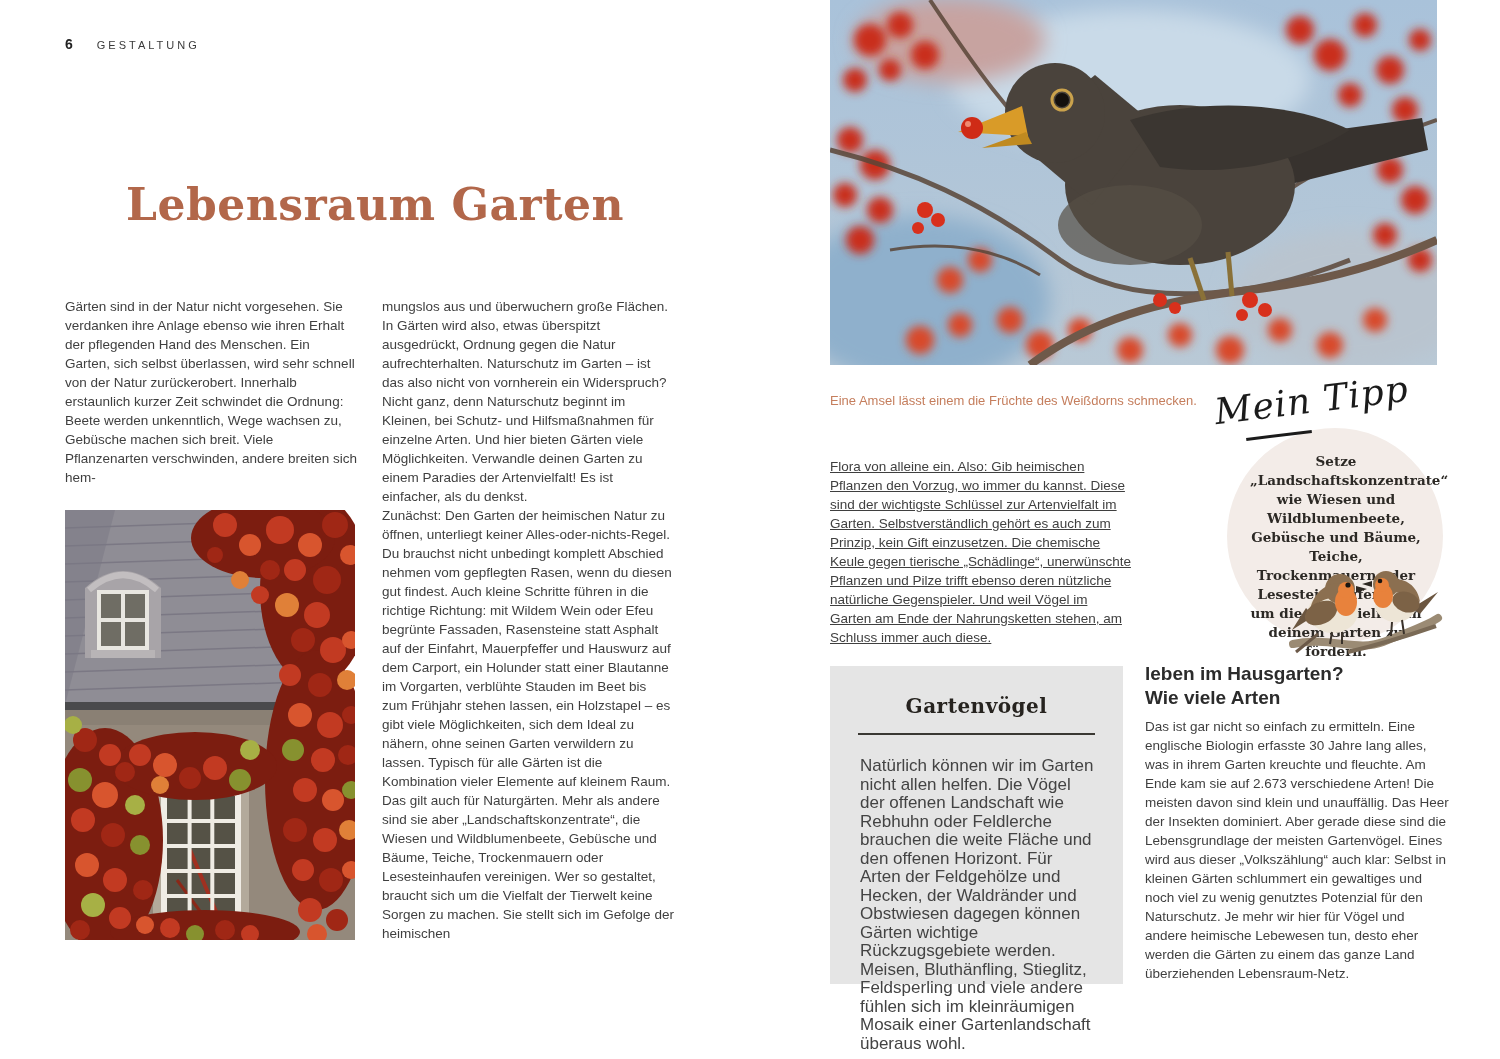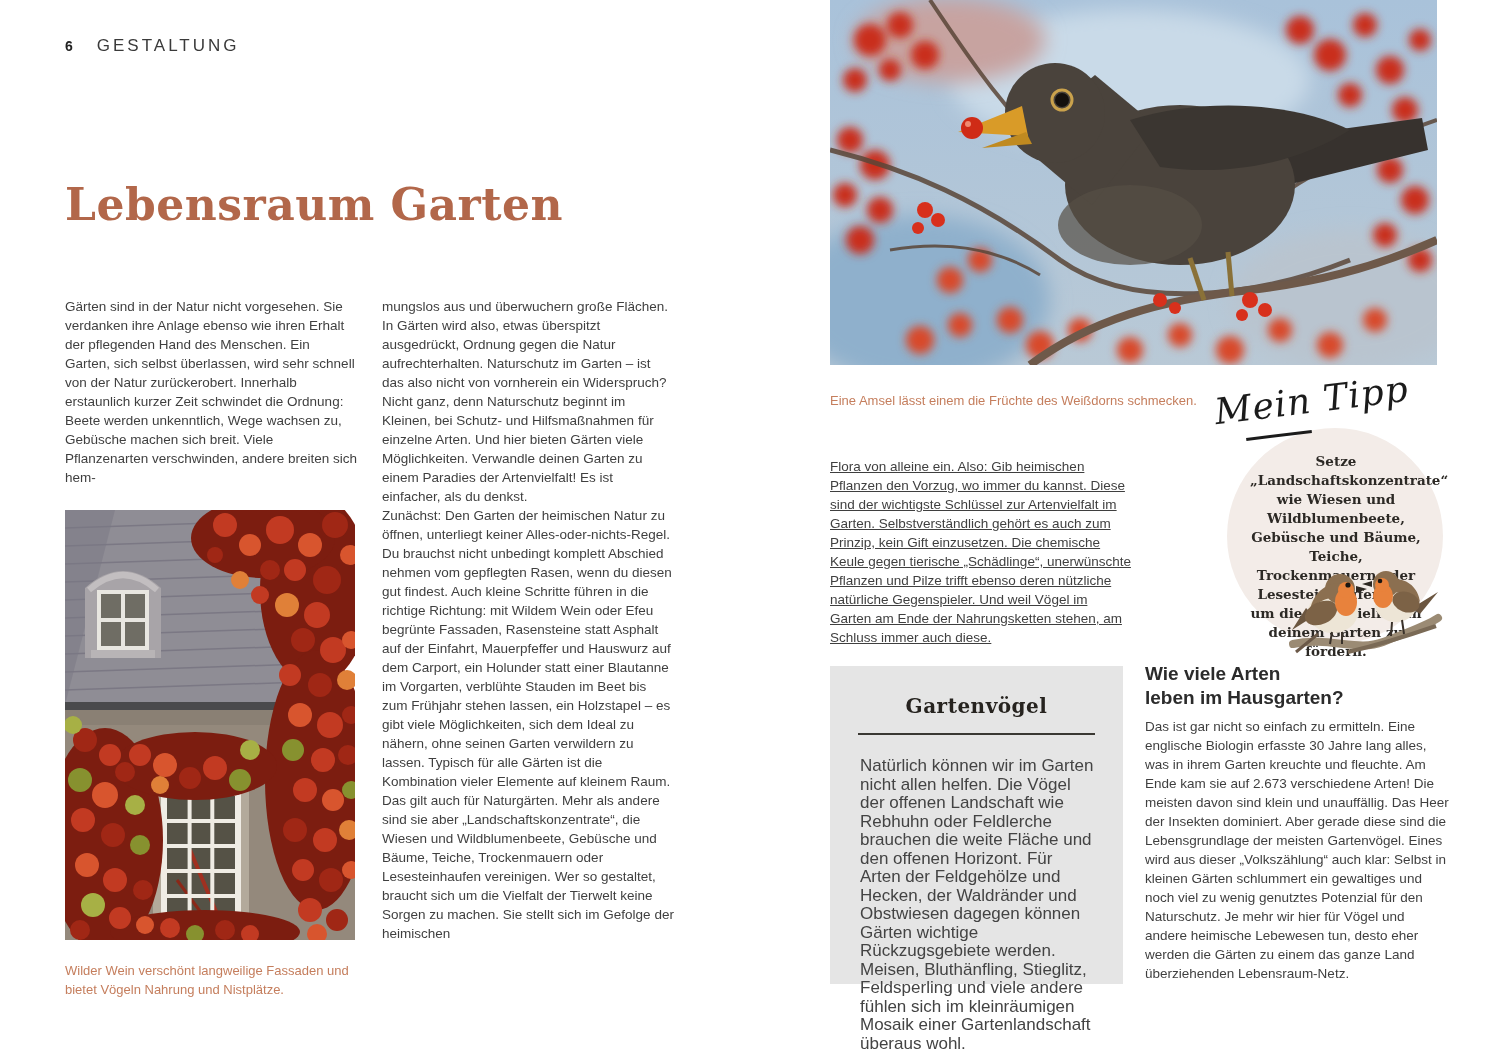--- a/index.html
+++ b/index.html
@@ -3,24 +3,24 @@
 <meta charset="utf-8">
 <style>
   html,body{margin:0;padding:0;background:#e8e8e8;}
   #spread{position:relative;width:1500px;height:1059px;background:#ffffff;overflow:hidden;
           font-family:"Liberation Sans",sans-serif;color:#3f3f3f;}
   .abs{position:absolute;}
 
   
   .folio{left:65px;top:36px;display:flex;align-items:baseline;gap:24px;}
   .folio-num{font-weight:bold;font-size:14px;color:#222;}
-  .folio-sec{font-size:17px;letter-spacing:3px;color:#3a3a3a;}
-
-  
-  .title{left:65px;top:150px;width:620px;
+  .folio-sec{font-size:11px;letter-spacing:3px;color:#3a3a3a;}
+
+  
+  .title{left:65px;top:150px;width:620px;text-align:center;
          font-family:"DejaVu Serif",serif;font-weight:bold;font-size:44px;
          color:#b2674a;letter-spacing:0.5px;}
 
   
   .bodycol{font-size:13.5px;line-height:19px;color:#3f3f3f;}
   .bodycol p{margin:0 0 0 0;}
   .col-l1{left:65px;top:297px;width:292px;}
   .col-l2{left:382px;top:297px;width:292px;}
   .col-r1{left:830px;top:457px;width:302px;text-decoration:underline;}
   .col-r2{left:1145px;top:662px;width:304px;}
@@ -193,21 +193,20 @@
         <circle cx="80" cy="415" r="9" class="f3"></circle>
       <circle cx="15" cy="420" r="10" class="f2"></circle>
         <circle cx="105" cy="418" r="10" class="f1"></circle>
       <circle cx="130" cy="424" r="9" class="f5"></circle>
         <circle cx="160" cy="420" r="10" class="f2"></circle>
       <circle cx="185" cy="424" r="9" class="f1"></circle>
         <circle cx="8" cy="215" r="9" class="f6"></circle>
     </svg>
   </figure>
 
-  <p class="abs caption caption-house">Wilder Wein verschönt langweilige Fassaden und bietet Vögeln Nahrung und Nistplätze.</p>
 
   <div class="abs bodycol col-l2">
     <p>mungslos aus und überwuchern große Flächen. In Gärten wird also, etwas überspitzt ausgedrückt, Ordnung gegen die Natur aufrechterhalten. Naturschutz im Garten – ist das also nicht von vornherein ein Widerspruch? Nicht ganz, denn Naturschutz beginnt im Kleinen, bei Schutz- und Hilfsmaßnahmen für einzelne Arten. Und hier bieten Gärten viele Möglichkeiten. Verwandle deinen Garten zu einem Paradies der Artenvielfalt! Es ist einfacher, als du denkst.</p>
     <p>Zunächst: Den Garten der heimischen Natur zu öffnen, unterliegt keiner Alles-oder-nichts-Regel. Du brauchst nicht unbedingt komplett Abschied nehmen vom gepflegten Rasen, wenn du diesen gut findest. Auch kleine Schritte führen in die richtige Richtung: mit Wildem Wein oder Efeu begrünte Fassaden, Rasensteine statt Asphalt auf der Einfahrt, Mauerpfeffer und Hauswurz auf dem Carport, ein Holunder statt einer Blautanne im Vorgarten, verblühte Stauden im Beet bis zum Frühjahr stehen lassen, ein Holzstapel – es gibt viele Möglichkeiten, sich dem Ideal zu nähern, ohne seinen Garten verwildern zu lassen. Typisch für alle Gärten ist die Kombination vieler Elemente auf kleinem Raum. Das gilt auch für Naturgärten. Mehr als andere sind sie aber „Landschaftskonzentrate“, die Wiesen und Wildblumenbeete, Gebüsche und Bäume, Teiche, Trockenmauern oder Lesesteinhaufen vereinigen. Wer so gestaltet, braucht sich um die Vielfalt der Tierwelt keine Sorgen zu machen. Sie stellt sich im Gefolge der heimischen</p>
   </div>
 
   <figure class="abs fig-bird" style="margin:0;">
     <svg viewBox="0 0 607 365" preserveAspectRatio="none">
       <defs>
         <filter id="soft" x="-50%" y="-50%" width="200%" height="200%">
@@ -349,19 +348,19 @@
   </figure>
 
   <aside class="abs infobox">
     <h3 class="infobox-title">Gartenvögel</h3>
     <div class="infobox-rule"></div>
     <p class="infobox-text">Natürlich können wir im Garten nicht allen helfen. Die Vögel der offenen Landschaft wie Rebhuhn oder Feldlerche brauchen die weite Fläche und den offenen Horizont. Für Arten der Feldgehölze und Hecken, der Waldränder und Obstwiesen dagegen können Gärten wichtige Rückzugsgebiete werden. Meisen, Bluthänfling, Stieglitz, Feldsperling und viele andere fühlen sich im kleinräumigen Mosaik einer Gartenlandschaft überaus wohl.</p>
   </aside>
 
   <div class="abs bodycol col-r2">
     <h2 class="subhead heading-r" style="margin-top:0;">
+      <span class="line">leben im Hausgarten?</span>
       <span class="line">Wie viele Arten</span>
-      <span class="line">leben im Hausgarten?</span>
     </h2>
     <p>Das ist gar nicht so einfach zu ermitteln. Eine englische Biologin erfasste 30 Jahre lang alles, was in ihrem Garten kreuchte und fleuchte. Am Ende kam sie auf 2.673 verschiedene Arten! Die meisten davon sind klein und unauffällig. Das Heer der Insekten dominiert. Aber gerade diese sind die Lebensgrundlage der meisten Gartenvögel. Eines wird aus dieser „Volkszählung“ auch klar: Selbst in kleinen Gärten schlummert ein gewaltiges und noch viel zu wenig genutztes Potenzial für den Naturschutz. Je mehr wir hier für Vögel und andere heimische Lebewesen tun, desto eher werden die Gärten zu einem das ganze Land überziehenden Lebensraum-Netz.</p>
   </div>
 
 </div>
 
 </body></html>

